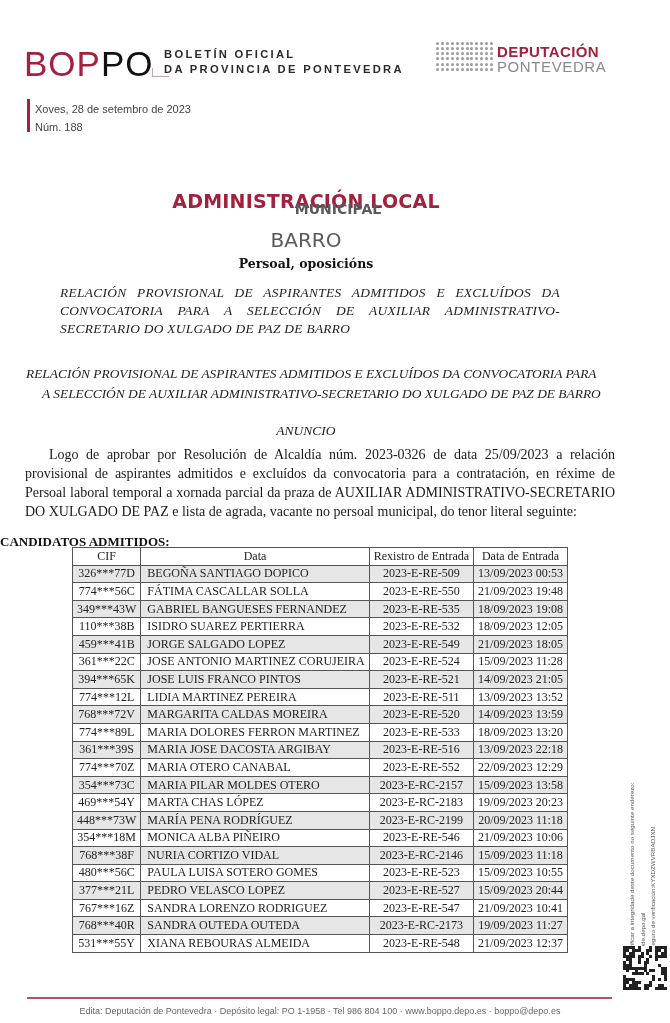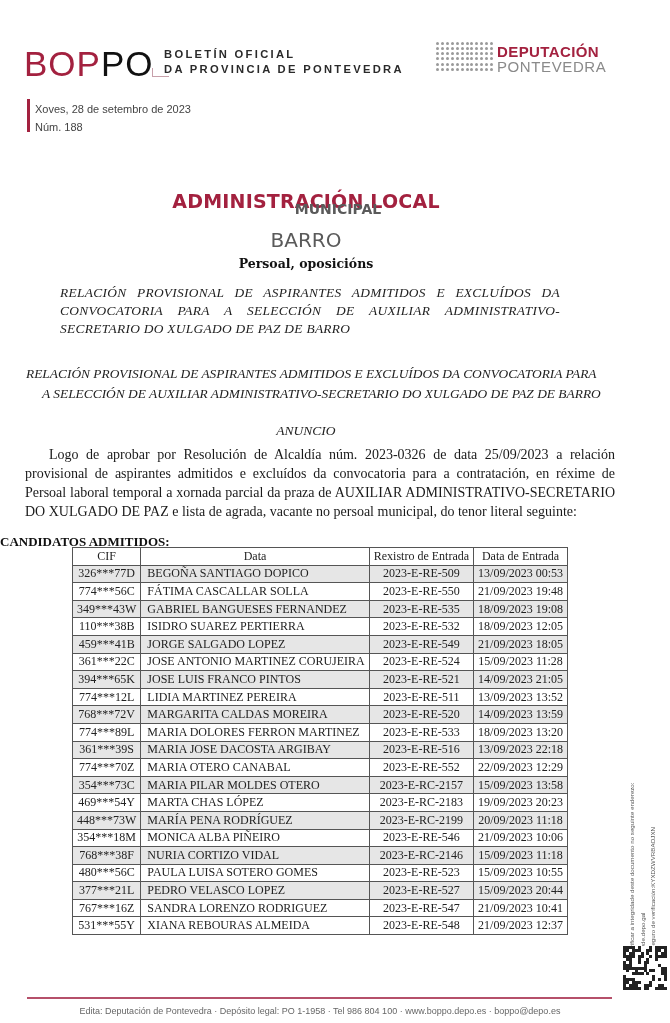--- a/index.html
+++ b/index.html
@@ -302,20 +302,26 @@
         <td class="c">377***21L</td>
         <td class="l">PEDRO VELASCO LOPEZ</td>
         <td class="c">2023-E-RE-527</td>
         <td class="c">15/09/2023 20:44</td>
       </tr>
       <tr>
         <td class="c">767***16Z</td>
         <td class="l">SANDRA LORENZO RODRIGUEZ</td>
         <td class="c">2023-E-RE-547</td>
         <td class="c">21/09/2023 10:41</td>
+      </tr>
+      <tr class="shade">
+        <td class="c">768***40R</td>
+        <td class="l">SANDRA OUTEDA OUTEDA</td>
+        <td class="c">2023-E-RC-2173</td>
+        <td class="c">19/09/2023 11:27</td>
       </tr>
       <tr>
         <td class="c">531***55Y</td>
         <td class="l">XIANA REBOURAS ALMEIDA</td>
         <td class="c">2023-E-RE-548</td>
         <td class="c">21/09/2023 12:37</td>
       </tr>
     </tbody>
 </table>
 

